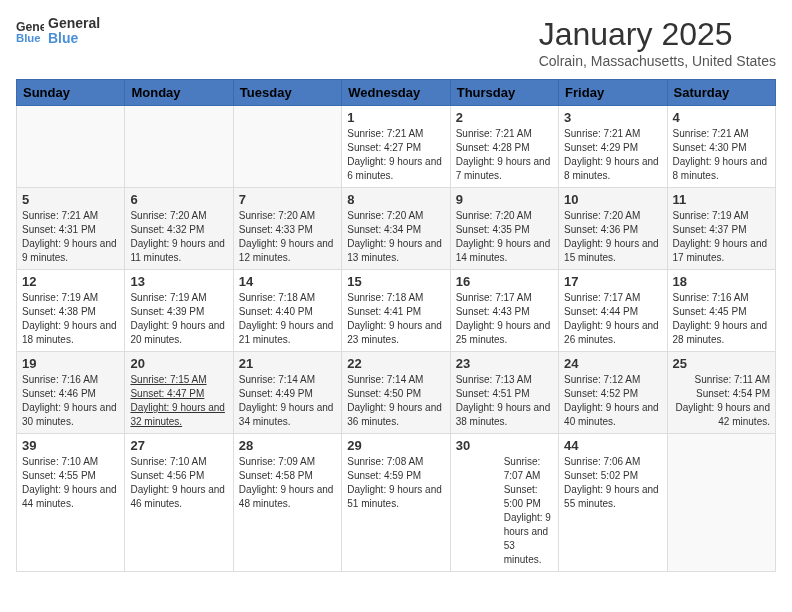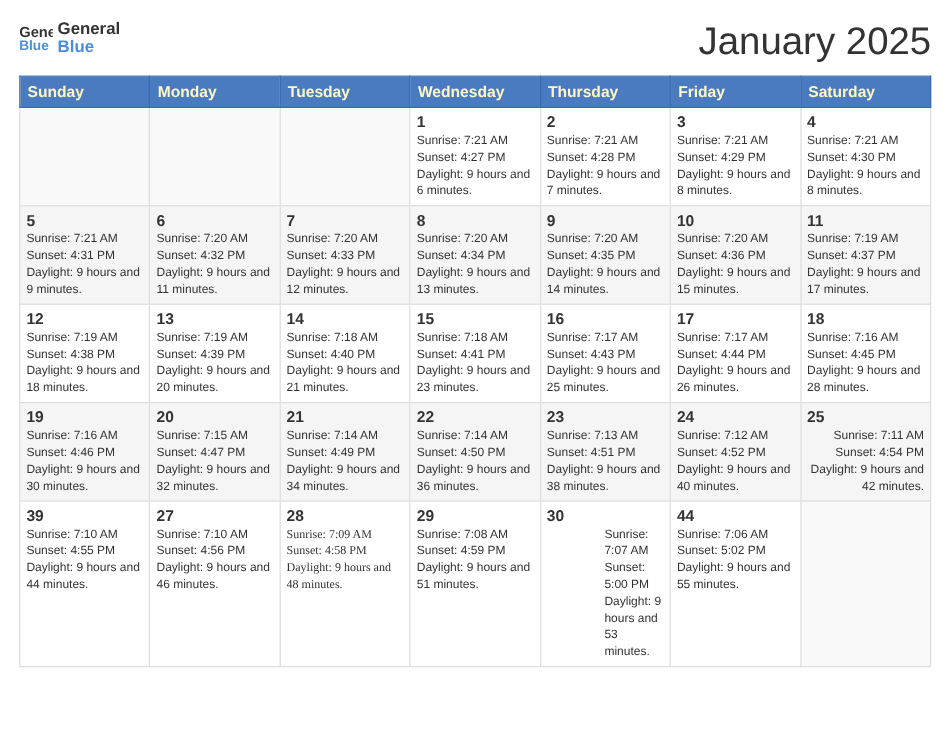--- a/index.html
+++ b/index.html
@@ -36,21 +36,21 @@
       font-size: 14px;
       color: #555;
     }
     .calendar {
       width: 100%;
       border-collapse: collapse;
       border: 1px solid #ccc;
     }
     .calendar th {
       background-color: #4a7abf;
-      color: #fef9c3;
+      color: #000000;
       text-align: left;
       padding: 5px 6px;
       font-size: 13px;
       border: 1px solid #3a6aaf;
     }
     .calendar td {
       vertical-align: top;
       padding: 4px 5px;
       border: 1px solid #ddd;
       width: 108px;
@@ -89,20 +89,21 @@
       <text x="0" y="28" font-size="13" font-weight="bold" fill="#4a90d9">Blue</text>
       <polygon points="26,4 32,10 28,6" fill="#4a90d9"></polygon>
     </svg>
     <div>
       <div style="font-size:14px;font-weight:bold;color:#333;line-height:1.1">General</div>
       <div style="font-size:14px;font-weight:bold;color:#4a90d9;line-height:1.1">Blue</div>
     </div>
   </div>
   <div class="title-block">
     <div class="month-title">January 2025</div>
+    <div class="location">Colrain, Massachusetts, United States</div>
   </div>
 </div>
 
 <table class="calendar">
   <thead>
     <tr>
     <th>Sunday</th>
         <th>Monday</th>
         <th>Tuesday</th>
         <th>Wednesday</th>
@@ -231,21 +232,21 @@
       </tr>
       <tr class="row-even">
         <td>
           <span class="day-number">19</span>
           <div class="day-info" style="white-space: pre-line;">Sunrise: 7:16 AM
 Sunset: 4:46 PM
 Daylight: 9 hours and 30 minutes.</div>
         </td>
         <td>
           <span class="day-number">20</span>
-          <div class="day-info" style="white-space: pre-line;">Sunrise: 7:15 AM
+          <div class="day-info" style="white-space: pre-line; text-decoration: underline;">Sunrise: 7:15 AM
 Sunset: 4:47 PM
 Daylight: 9 hours and 32 minutes.</div>
         </td>
         <td>
           <span class="day-number">21</span>
           <div class="day-info" style="white-space: pre-line;">Sunrise: 7:14 AM
 Sunset: 4:49 PM
 Daylight: 9 hours and 34 minutes.</div>
         </td>
         <td>
@@ -281,21 +282,21 @@
 Daylight: 9 hours and 44 minutes.</div>
         </td>
         <td>
           <span class="day-number">27</span>
           <div class="day-info" style="white-space: pre-line;">Sunrise: 7:10 AM
 Sunset: 4:56 PM
 Daylight: 9 hours and 46 minutes.</div>
         </td>
         <td>
           <span class="day-number">28</span>
-          <div class="day-info" style="white-space: pre-line; font-family: Liberation Serif, serif;">Sunrise: 7:09 AM
+          <div class="day-info" style="white-space: pre-line;">Sunrise: 7:09 AM
 Sunset: 4:58 PM
 Daylight: 9 hours and 48 minutes.</div>
         </td>
         <td>
           <span class="day-number">29</span>
           <div class="day-info" style="white-space: pre-line;">Sunrise: 7:08 AM
 Sunset: 4:59 PM
 Daylight: 9 hours and 51 minutes.</div>
         </td>
         <td>

